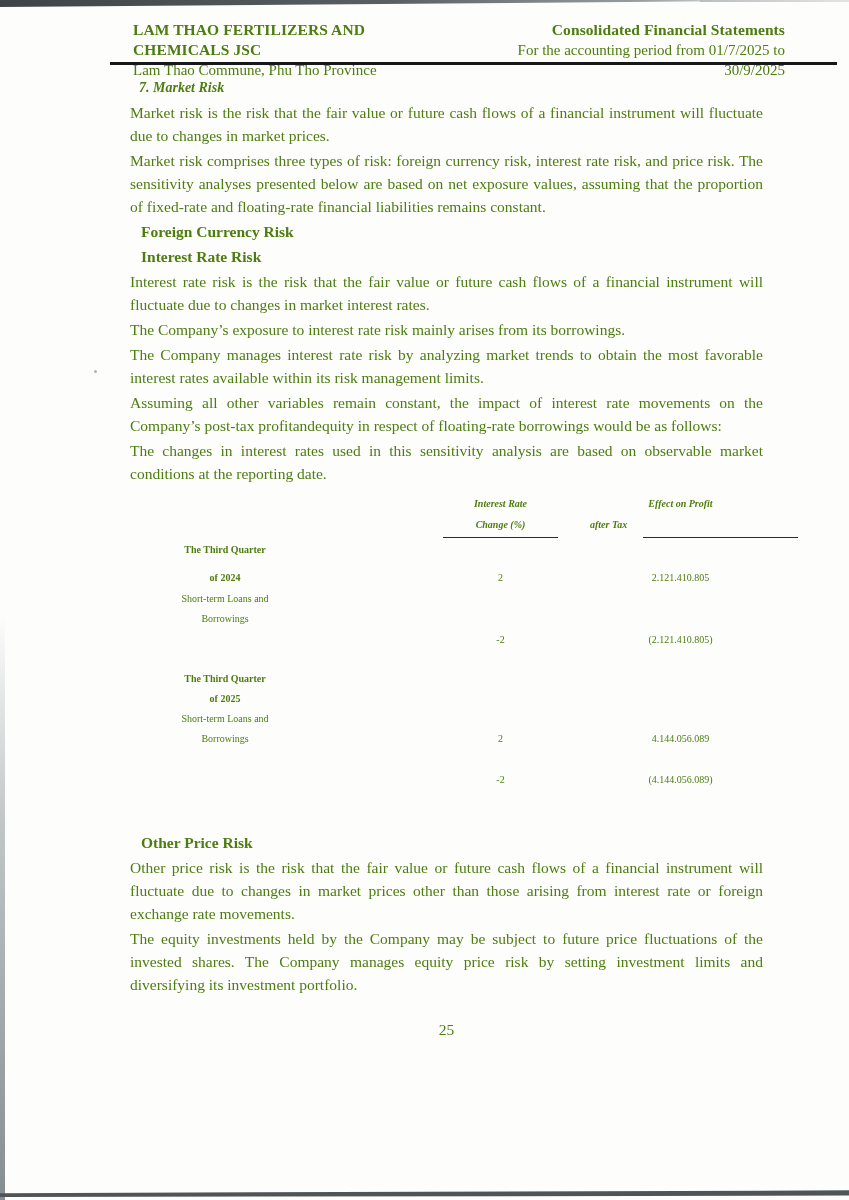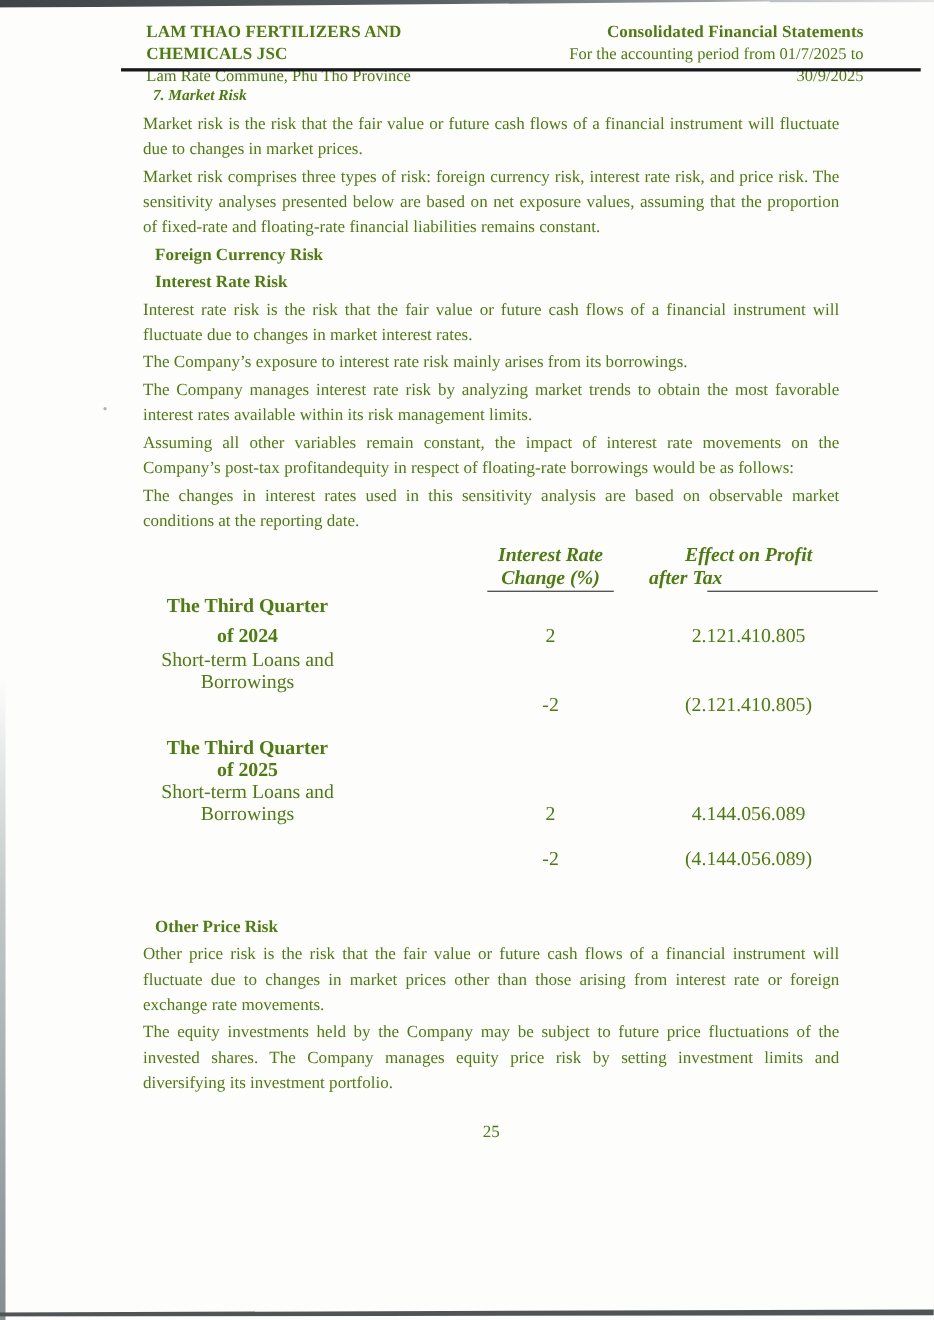--- a/index.html
+++ b/index.html
@@ -59,21 +59,21 @@
     padding-left:9px;font-weight:bold;font-style:italic;
   }
   h4.sub{
     font-size:15.5px;line-height:23px;margin:0 0 2px;
     padding-left:11px;font-weight:bold;
   }
   
   .sens-table{
     position:relative;height:330px;margin-top:6px;
   }
-  .sens-table .cell{position:absolute;line-height:22px;font-size:18px;}
+  .sens-table .cell{position:absolute;line-height:22px;font-size:10px;}
   .col-label{left:0;width:190px;text-align:center;}
   .col-change{left:313px;width:115px;text-align:center;}
   .col-effect{left:460px;width:181px;text-align:center;}
   .th{font-weight:bold;font-style:italic;font-size:15px;}
   .b{font-weight:bold;}
   .rule2{position:absolute;height:0;border-bottom:1.6px solid #2b2b2b;}
   .rule-change{left:313px;width:115px;top:46px;}
   .rule-effect{left:513px;width:155px;top:46px;}
   .pgnum{
     margin-top:22px;text-align:center;font-size:15.5px;
@@ -86,21 +86,21 @@
 
   <div class="scan-top-wedge"></div>
   <div class="scan-top-thin"></div>
   <div class="scan-left-strip"></div>
   <div class="scan-bottom-bar"></div>
   <div class="scan-speck"></div>
 
   <div class="hdr">
     <div class="hdr-left">
       <div class="hdr-line1">LAM THAO FERTILIZERS AND CHEMICALS JSC</div>
-      <div class="hdr-line2">Lam Rate Commune, Phu Tho Province</div>
+      <div class="hdr-line2">Lam Thao Commune, Phu Tho Province</div>
     </div>
     <div class="hdr-right">
       <div class="hdr-line1">Consolidated Financial Statements</div>
       <div class="hdr-line2">For the accounting period from 01/7/2025 to 30/9/2025</div>
     </div>
   </div>
   <div class="hdr-rule"></div>
 
   <div class="content">
 

